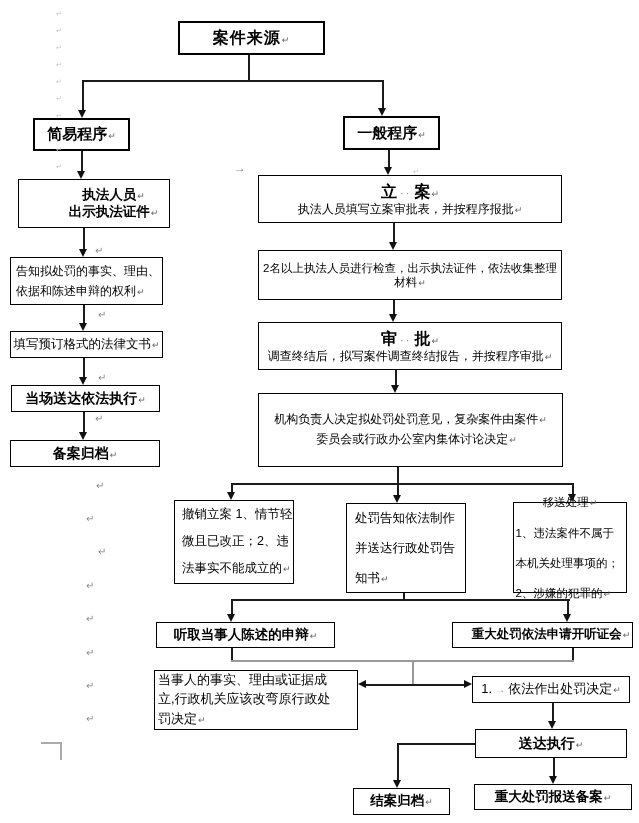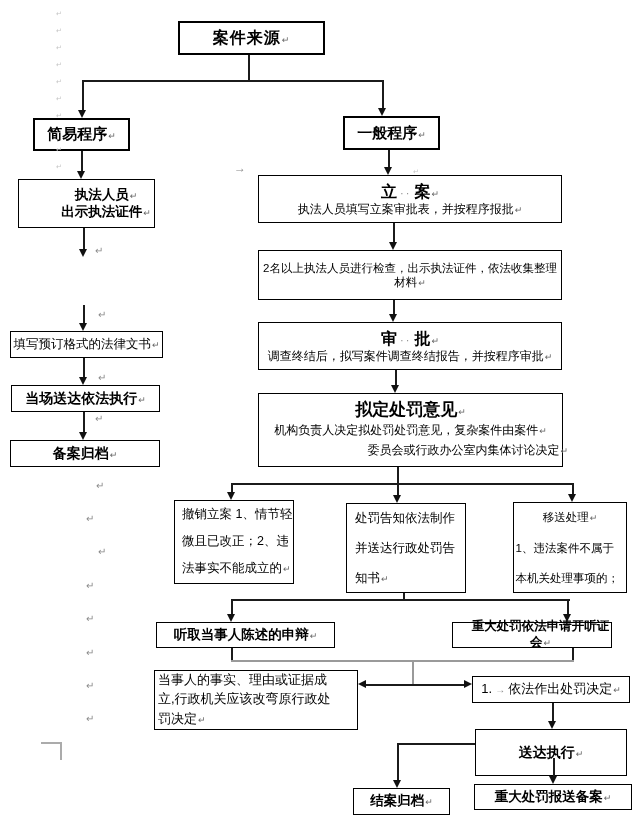--- a/index.html
+++ b/index.html
@@ -38,25 +38,29 @@
   </div>
 
   <div class="box bb" style="left:343px;top:116px;width:97px;height:34px;font-size:15px;font-weight:600;">
     <div class="ln"><span>一般程序</span><span class="ret">↵</span></div>
   </div>
 
   <div class="box bb" style="left:33px;top:118px;width:97px;height:33px;font-size:15px;font-weight:600;">
     <div class="ln"><span>简易程序</span><span class="ret">↵</span></div>
   </div>
 
-  <div class="box" style="left:18px;top:179px;width:137px;height:49px;font-size:13.5px;font-weight:600;padding-left:39px;">
+  <div class="box" style="left:18px;top:179px;width:152px;height:49px;font-size:13.5px;font-weight:600;padding-left:39px;">
     <div class="ln"><span>执法人员</span><span class="ret">↵</span></div>
     <div class="ln"><span>出示执法证件</span><span class="ret">↵</span></div>
   </div>
 
+  <div class="box al" style="left:10px;top:257px;width:153px;height:48px;font-size:12px;line-height:20px;padding-left:5px;">
+    <div class="ln"><span>告知拟处罚的事实、理由、</span></div>
+    <div class="ln"><span>依据和陈述申辩的权利</span><span class="ret">↵</span></div>
+  </div>
 
   <div class="box" style="left:10px;top:331px;width:153px;height:27px;font-size:12.5px;">
     <div class="ln"><span>填写预订格式的法律文书</span><span class="ret">↵</span></div>
   </div>
 
   <div class="box t-mid" style="left:11px;top:385px;width:149px;height:27px;">
     <div class="ln"><span>当场送达依法执行</span><span class="ret">↵</span></div>
   </div>
 
   <div class="box t-mid" style="left:10px;top:440px;width:150px;height:27px;">
@@ -71,62 +75,62 @@
   <div class="box" style="left:258px;top:250px;width:304px;height:50px;">
     <div class="ln sub" style="font-size:11.5px;"><span>2名以上执法人员进行检查，出示执法证件，依法收集整理材料</span><span class="ret">↵</span></div>
   </div>
 
   <div class="box" style="left:258px;top:322px;width:304px;height:48px;">
     <div class="ln t-big"><span>审</span><span class="dots">··</span><span>批</span><span class="ret">↵</span></div>
     <div class="ln sub" style="font-size:12px;"><span>调查终结后，拟写案件调查终结报告，并按程序审批</span><span class="ret">↵</span></div>
   </div>
 
   <div class="box" style="left:258px;top:393px;width:305px;height:74px;">
-    <div class="ln" style="font-size:17px;font-weight:600;"><span>拟定处罚意见</span><span class="ret">↵</span></div>
     <div class="ln sub" style="font-size:12px;line-height:19px;"><span>机构负责人决定拟处罚处罚意见，复杂案件由案件</span><span class="ret">↵</span></div>
-    <div class="ln sub" style="font-size:12px;line-height:19px;text-align:right;padding-left:12px;"><span>委员会或行政办公室内集体讨论决定</span><span class="ret">↵</span></div>
+    <div class="ln sub" style="font-size:12px;line-height:19px;text-align:center;padding-left:12px;"><span>委员会或行政办公室内集体讨论决定</span><span class="ret">↵</span></div>
   </div>
 
   <div class="box al" style="left:174px;top:500px;width:120px;height:84px;font-size:12.5px;line-height:27px;padding-left:7px;">
     <div class="ln"><span>撤销立案 1、情节轻</span></div>
     <div class="ln"><span>微且已改正；2、违</span></div>
     <div class="ln"><span>法事实不能成立的</span><span class="ret">↵</span></div>
   </div>
 
   <div class="box al" style="left:346px;top:503px;width:120px;height:90px;font-size:12.5px;line-height:30px;padding-left:8px;">
     <div class="ln"><span>处罚告知依法制作</span></div>
     <div class="ln"><span>并送达行政处罚告</span></div>
     <div class="ln"><span>知书</span><span class="ret">↵</span></div>
   </div>
 
   <div class="box" style="left:513px;top:502px;width:114px;height:91px;font-size:11.5px;line-height:30px;">
     <div class="ln" style="text-align:center;"><span>移送处理</span><span class="ret">↵</span></div>
     <div class="ln" style="text-align:left;padding-left:3px;"><span>1、违法案件不属于</span></div>
     <div class="ln" style="text-align:left;padding-left:3px;"><span>本机关处理事项的；</span></div>
+    <div class="ln" style="text-align:left;padding-left:3px;"><span>2、涉嫌的犯罪的</span><span class="ret">↵</span></div>
   </div>
 
   <div class="box" style="left:156px;top:622px;width:179px;height:26px;font-size:13.5px;font-weight:600;">
     <div class="ln"><span>听取当事人陈述的申辩</span><span class="ret">↵</span></div>
   </div>
 
-  <div class="box" style="left:452px;top:622px;width:160px;height:26px;font-size:12.5px;font-weight:600;padding-left:17px;">
+  <div class="box" style="left:452px;top:622px;width:181px;height:26px;font-size:12.5px;font-weight:600;padding-left:17px;">
     <div class="ln"><span>重大处罚依法申请开听证会</span><span class="ret">↵</span></div>
   </div>
 
   <div class="box al" style="left:154px;top:670px;width:204px;height:60px;font-size:13px;line-height:19.5px;padding-left:3px;">
     <div class="ln"><span>当事人的事实、理由或证据成</span></div>
     <div class="ln"><span>立,行政机关应该改弯原行政处</span></div>
     <div class="ln"><span>罚决定</span><span class="ret">↵</span></div>
   </div>
 
   <div class="box" style="left:472px;top:676px;width:158px;height:27px;font-size:13px;">
     <div class="ln"><span>1.</span><span class="tab-arrow">→</span><span>依法作出处罚决定</span><span class="ret">↵</span></div>
   </div>
 
-  <div class="box t-mid" style="left:475px;top:729px;width:152px;height:47px;align-items:center;">
+  <div class="box t-mid" style="left:475px;top:729px;width:152px;height:29px;align-items:center;">
     <div class="ln"><span>送达执行</span><span class="ret">↵</span></div>
   </div>
 
   <div class="box" style="left:353px;top:788px;width:97px;height:27px;font-size:13.5px;font-weight:600;">
     <div class="ln"><span>结案归档</span><span class="ret">↵</span></div>
   </div>
 
   <div class="box" style="left:474px;top:784px;width:158px;height:26px;font-size:13.5px;font-weight:600;">
     <div class="ln"><span>重大处罚报送备案</span><span class="ret">↵</span></div>
   </div>

